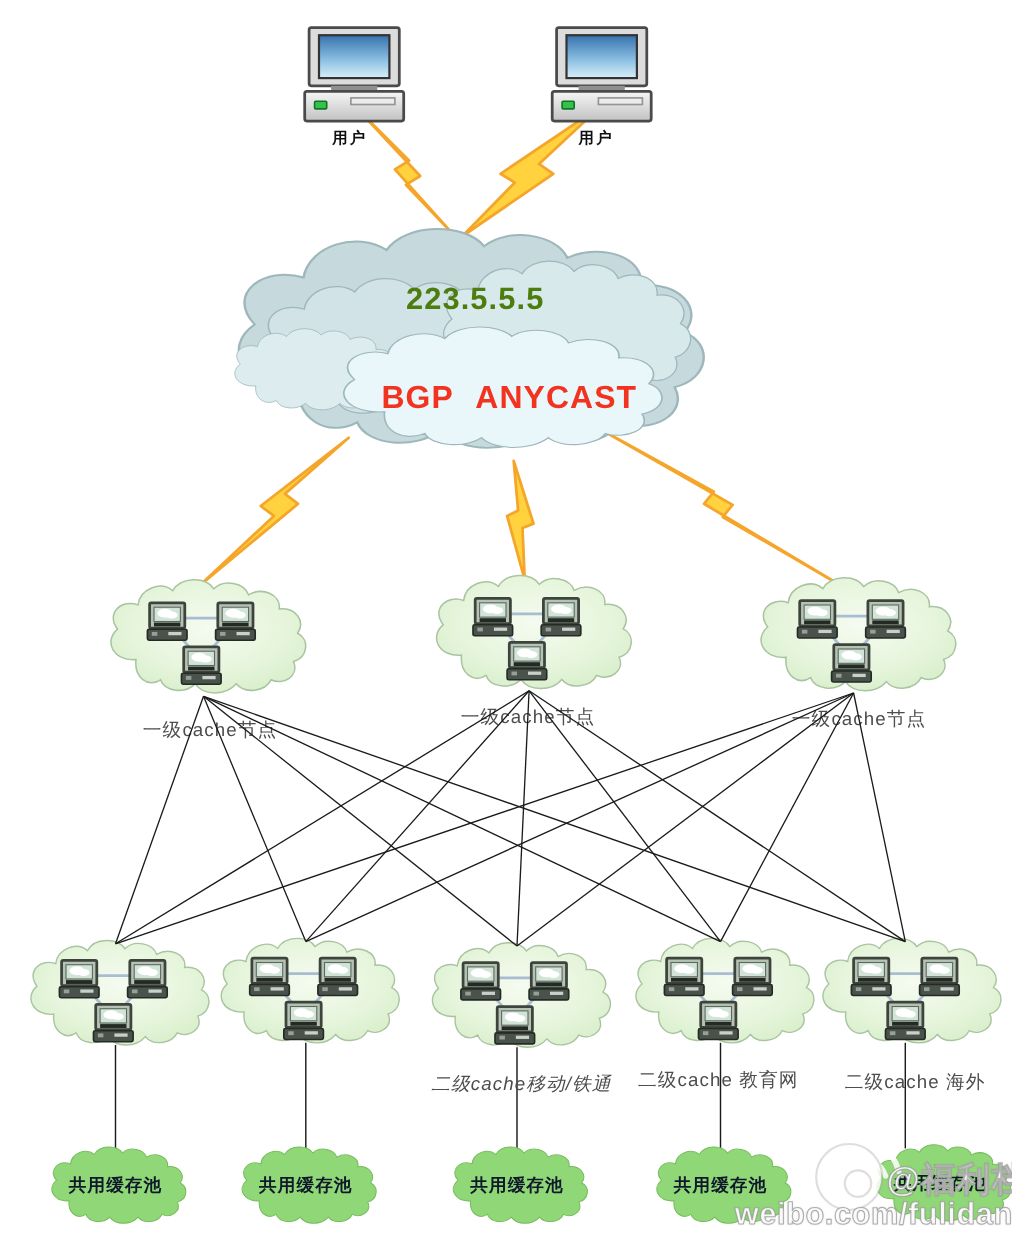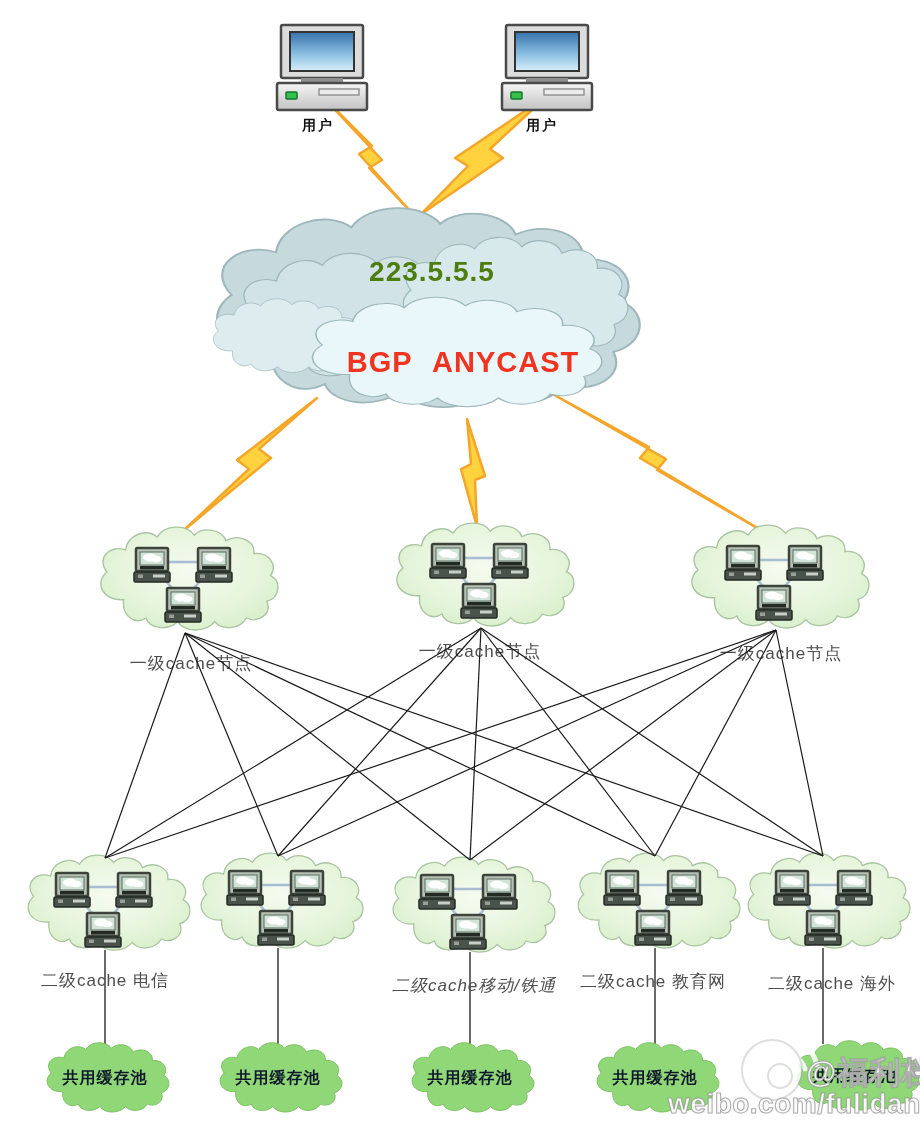--- a/index.html
+++ b/index.html
@@ -145,21 +145,20 @@
     <div class="lbl lbl-user" style="left:296px;top:117px;width:44px;">用户</div>
     <div class="lbl lbl-user" style="left:520px;top:117px;width:44px;">用户</div>
 
     <div class="ip-text" style="left:332px;top:256px;width:200px;">223.5.5.5</div>
     <div class="anycast-text" style="left:323px;top:323px;width:280px;margin-top:23px;">BGP ANYCAST</div>
 
     <div class="lbl" style="left:101px;top:652px;width:180px;">一级cache节点</div>
     <div class="lbl" style="left:390px;top:640px;width:180px;">一级cache节点</div>
     <div class="lbl" style="left:691px;top:642px;width:180px;">一级cache节点</div>
 
-    <div class="lbl" style="left:15px;top:969px;width:180px;">二级cache 电信</div>
     <div class="lbl" style="left:374px;top:974px;width:200px;font-style:italic;">二级cache移动/铁通</div>
     <div class="lbl" style="left:553px;top:970px;width:200px;">二级cache 教育网</div>
     <div class="lbl" style="left:732px;top:972px;width:200px;">二级cache 海外</div>
 
     <div class="pool-lbl" style="left:45px;top:1068px;width:120px;">共用缓存池</div>
     <div class="pool-lbl" style="left:218px;top:1068px;width:120px;">共用缓存池</div>
     <div class="pool-lbl" style="left:410px;top:1068px;width:120px;">共用缓存池</div>
     <div class="pool-lbl" style="left:595px;top:1068px;width:120px;">共用缓存池</div>
     <div class="pool-lbl" style="left:795px;top:1066px;width:120px;">共用缓存池</div>
   </div>

